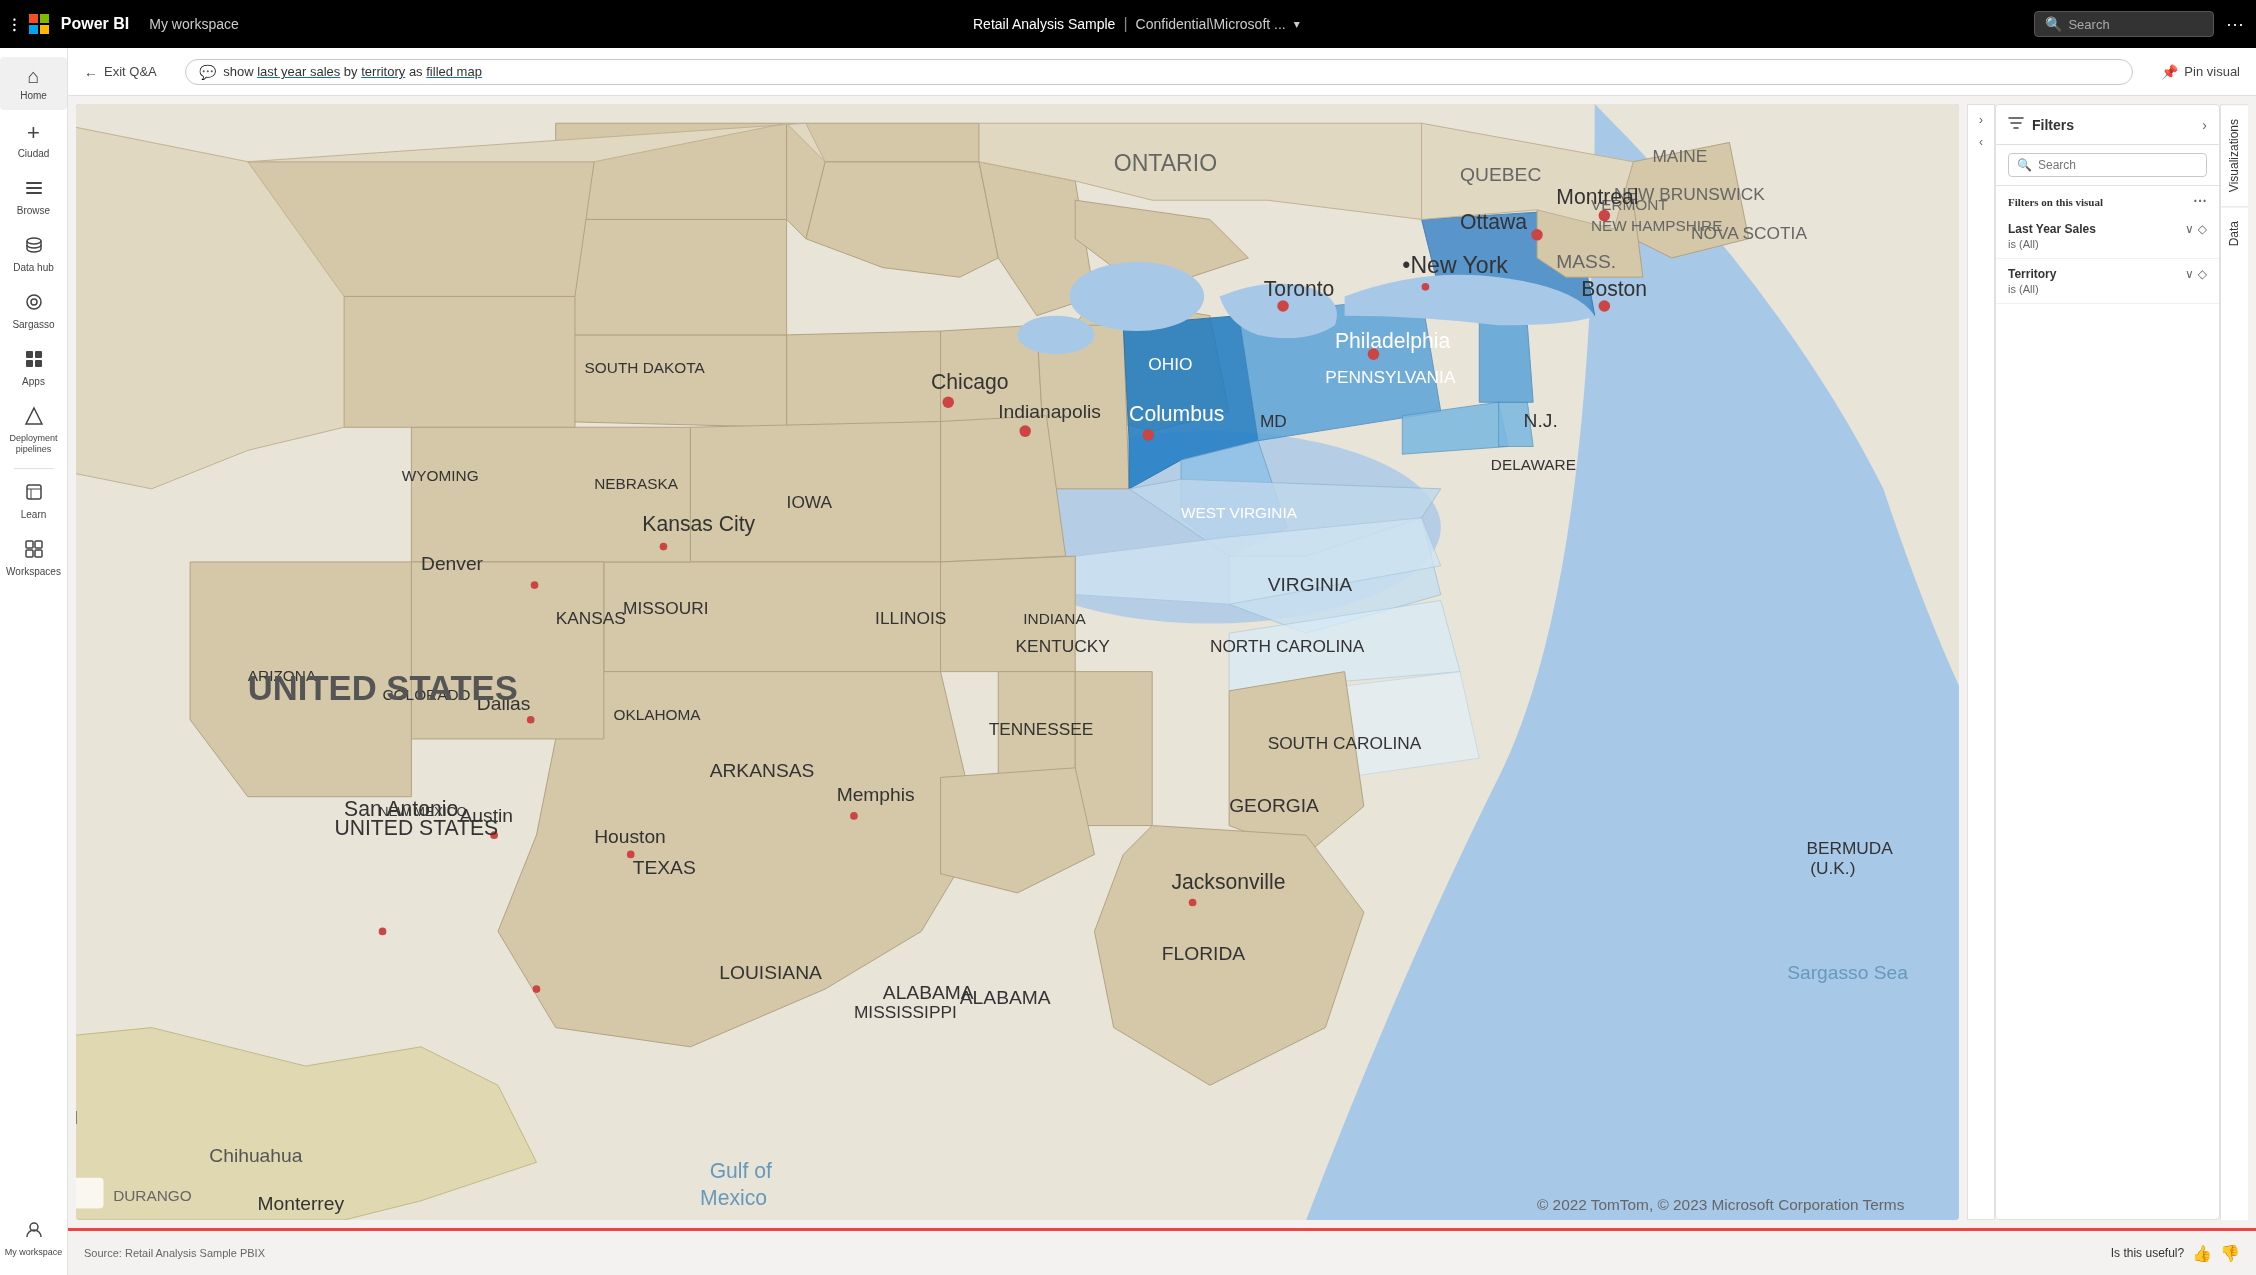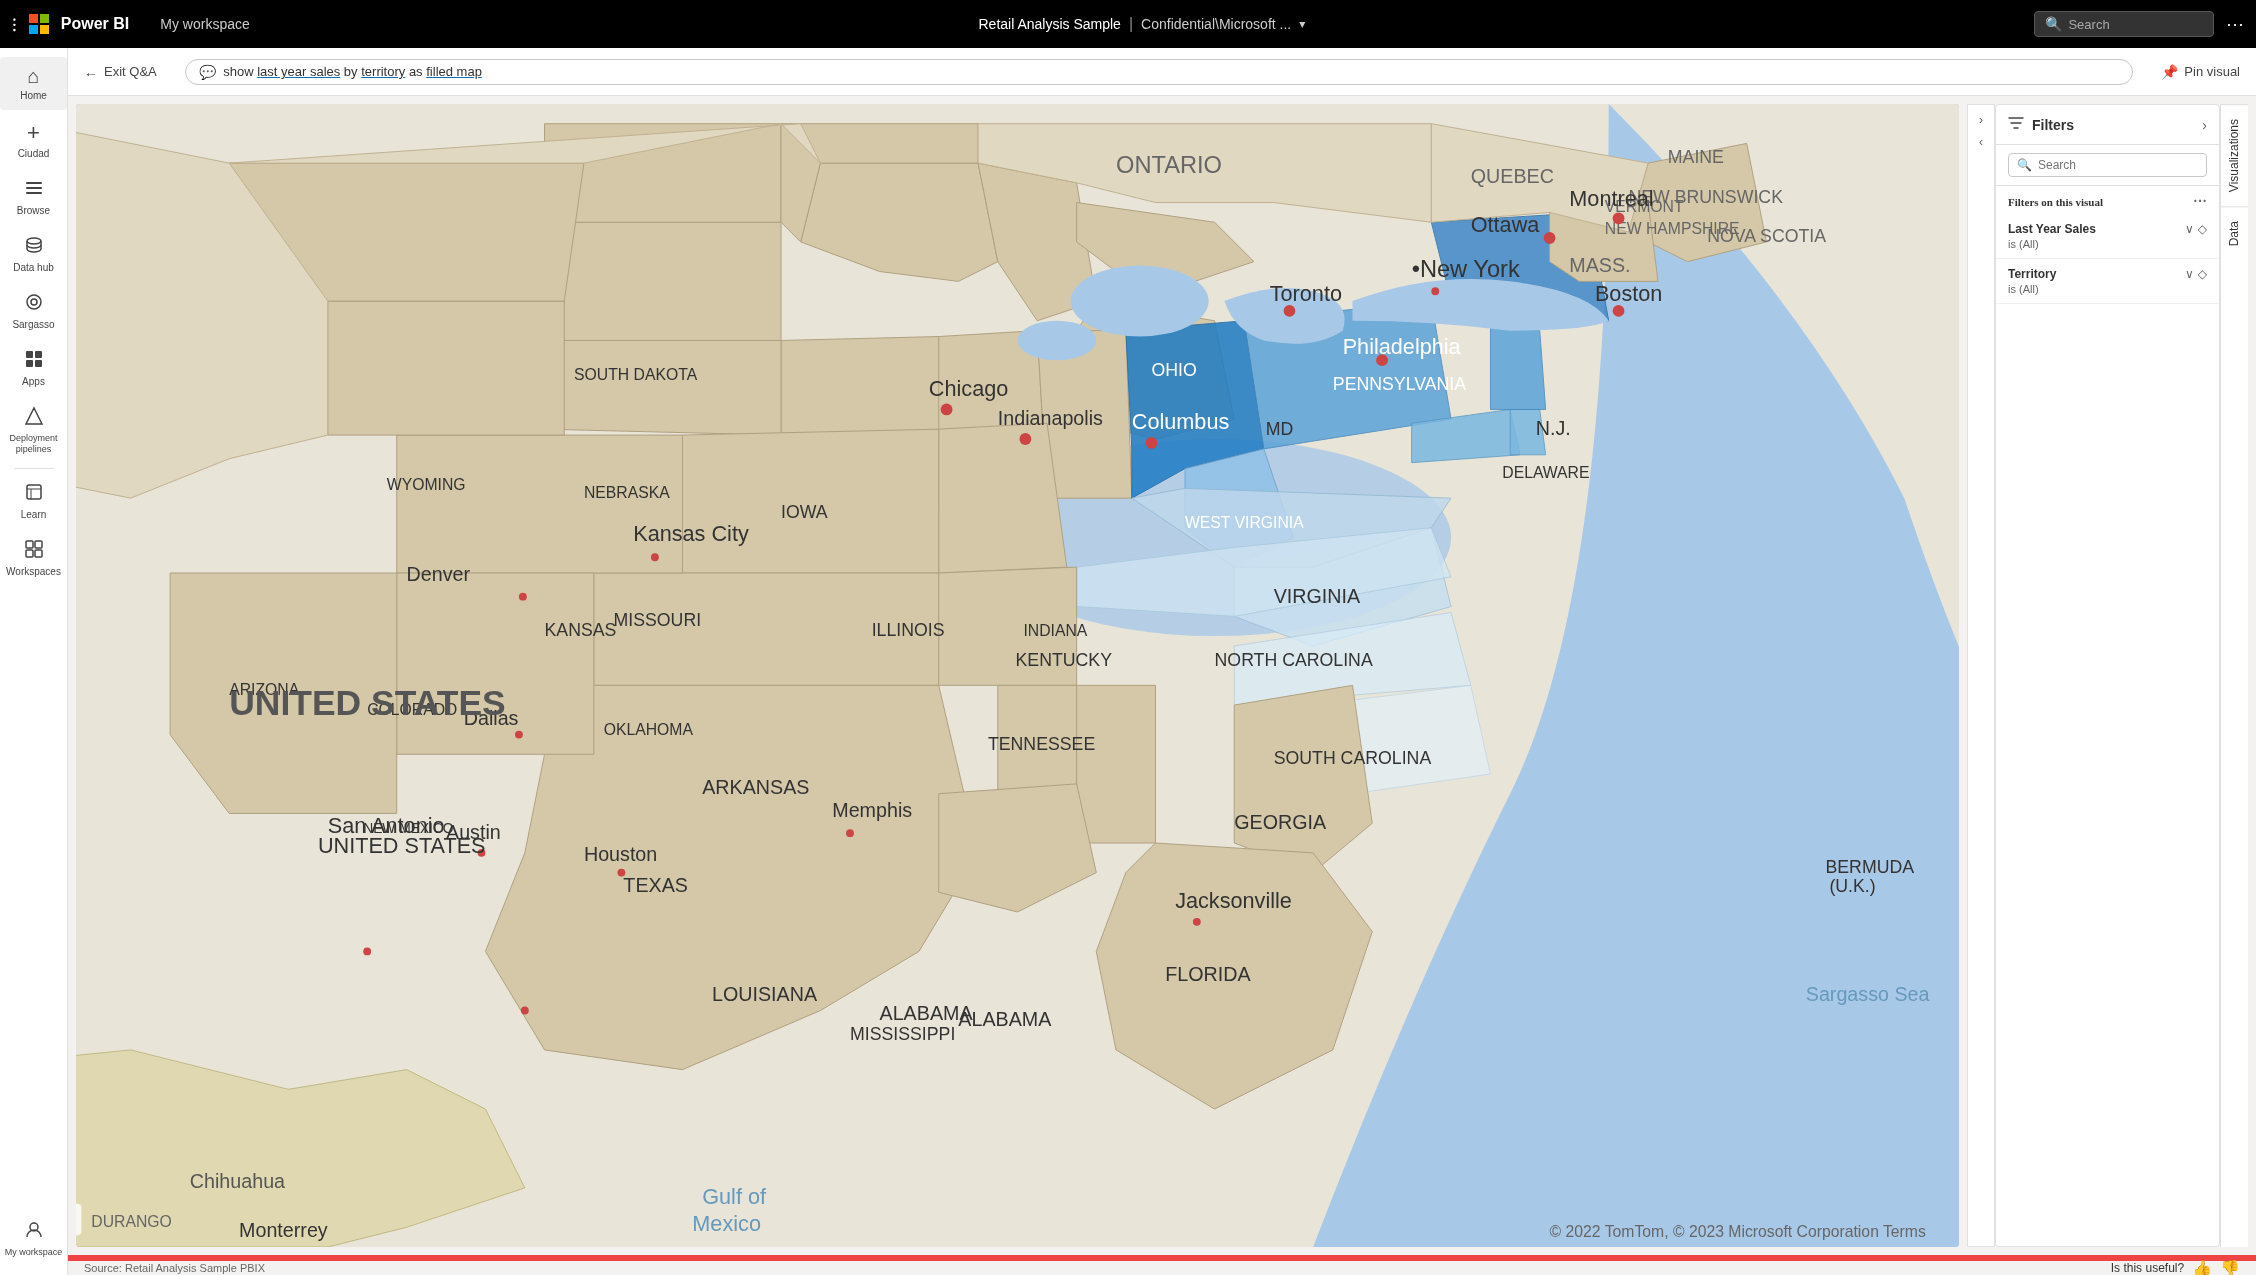--- a/index.html
+++ b/index.html
@@ -24,21 +24,21 @@
     }
     .ms-logo {
       display: flex;
       gap: 2px;
       margin-right: 4px;
     }
     .topbar-powerbi {
       color: #fff;
       font-size: 16px;
       font-weight: 600;
-      margin-right: 23px;
+      margin-right: 12px;
     }
     .topbar-workspace {
       color: #ccc;
       font-size: 14px;
     }
     .topbar-center {
       flex: 1;
       display: flex;
       align-items: center;
       justify-content: center;
@@ -242,23 +242,23 @@
       align-items: center;
       justify-content: space-between;
     }
     .filter-item-name { font-size: 12px; font-weight: 600; color: #333; }
     .filter-item-icons { display: flex; gap: 4px; }
     .filter-item-icon { font-size: 12px; color: #666; cursor: pointer; }
     .filter-item-value { font-size: 11px; color: #666; margin-top: 2px; }
 
     
     .bottom-bar {
-      height: 20px;
+      height: 47px;
       background: #f3f2f1;
-      border-top: 6px solid #ef4444;
+      border-top: 3px solid #ef4444;
       display: flex;
       align-items: center;
       padding: 0 16px;
       justify-content: space-between;
     }
     .bottom-source { font-size: 11px; color: #666; }
     .bottom-useful {
       display: flex;
       align-items: center;
       gap: 8px;

